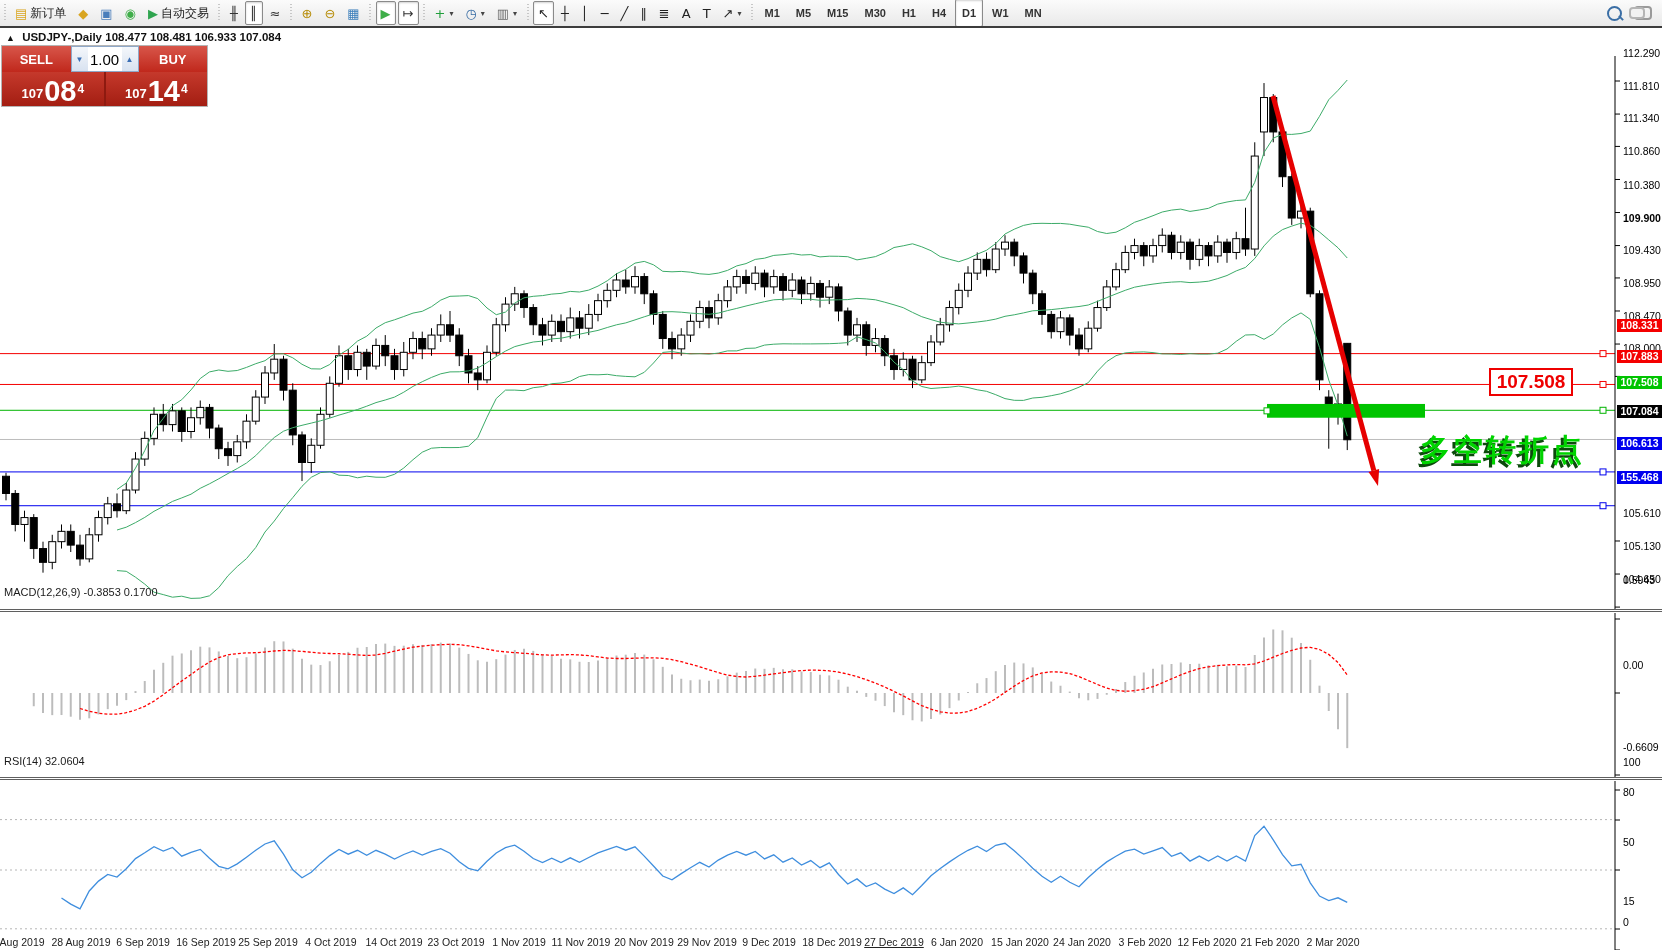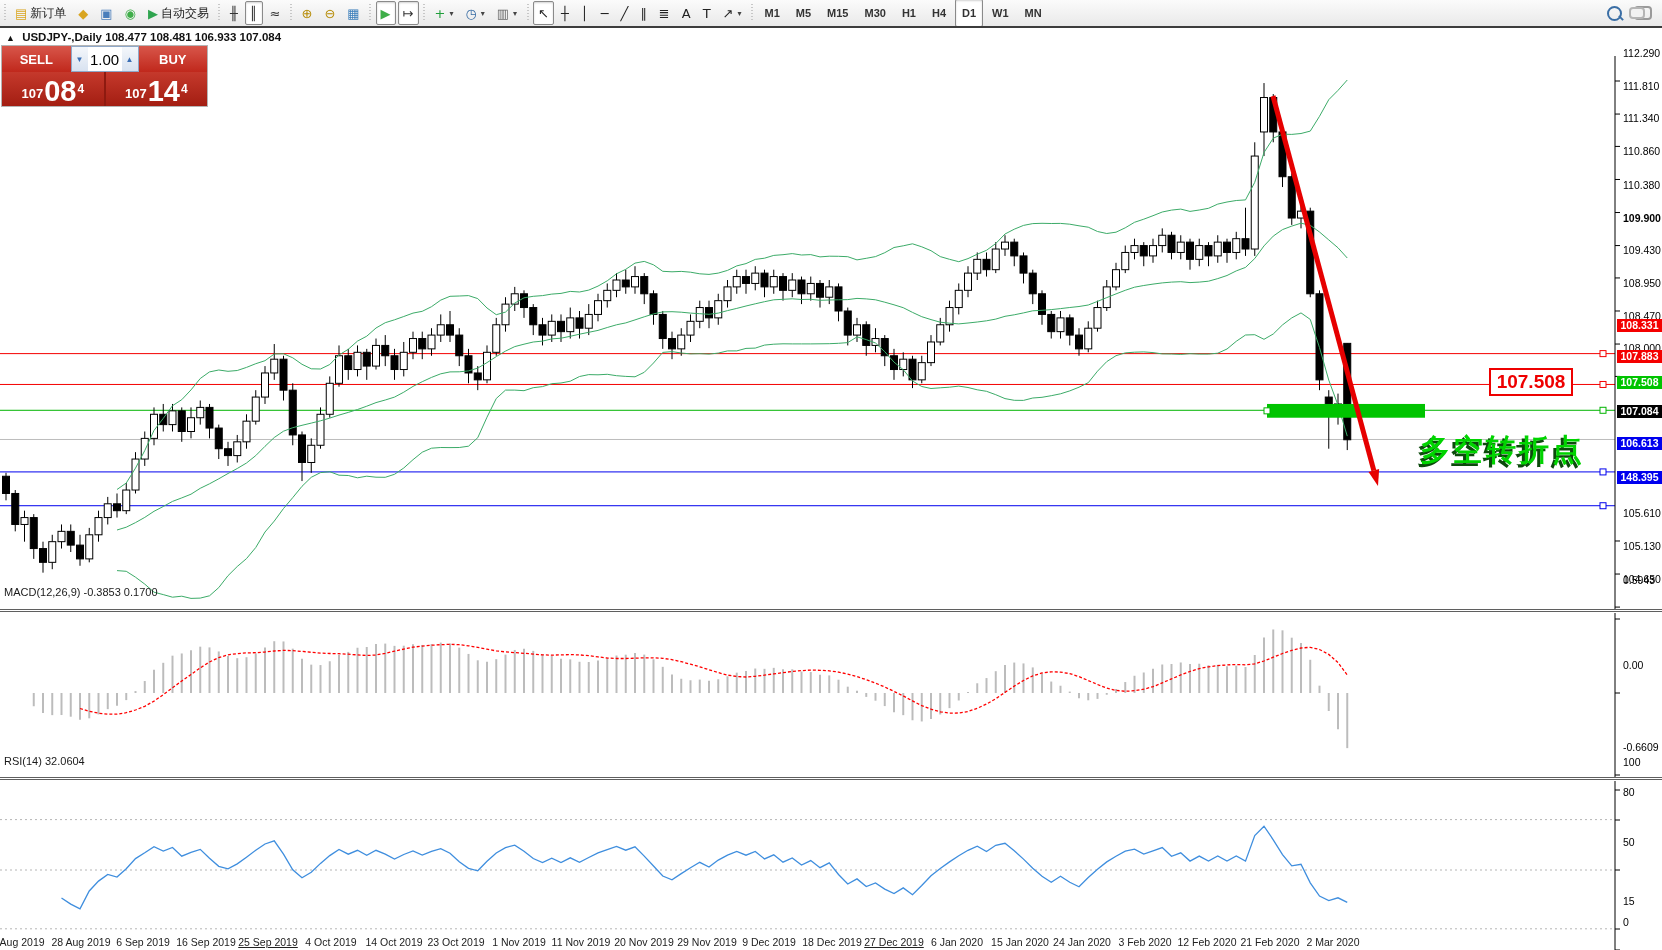--- a/index.html
+++ b/index.html
@@ -712,36 +712,36 @@
         <div class="ax-tick" style="top: 310.045px;">108.470</div>
         <div class="ax-tick" style="top: 342.409px;">108.000</div>
         <div class="ax-tick" style="top: 506.985px;">105.610</div>
         <div class="ax-tick" style="top: 540.038px;">105.130</div>
         <div class="ax-tick" style="top: 573.09px;">104.650</div>
         <div class="ax-tag" style="top: 319.117px; background: rgb(244, 0, 0);">108.331</div>
         <div class="ax-tag" style="top: 349.966px; background: rgb(244, 0, 0);">107.883</div>
         <div class="ax-tag" style="top: 375.789px; background: rgb(0, 196, 0);">107.508</div>
         <div class="ax-tag" style="top: 404.985px; background: rgb(0, 0, 0);">107.084</div>
         <div class="ax-tag" style="top: 437.418px; background: rgb(0, 0, 238);">106.613</div>
-        <div class="ax-tag" style="top: 471.228px; background: rgb(0, 0, 238);">148.395</div>
+        <div class="ax-tag" style="top: 471.228px; background: rgb(0, 0, 238);">155.468</div>
         <div class="ax-tick" style="top: 574px;">0.5943</div>
         <div class="ax-tick" style="top: 659px;">0.00</div>
         <div class="ax-tick" style="top: 741px;">-0.6609</div>
         <div class="ax-tick" style="top: 756px;">100</div>
         <div class="ax-tick" style="top: 786px;">80</div>
         <div class="ax-tick" style="top: 836px;">50</div>
         <div class="ax-tick" style="top: 895px;">15</div>
         <div class="ax-tick" style="top: 916px;">0</div>
       </div>
     <div id="date-layer">
         <div class="date-label" style="left: 18px;">9 Aug 2019</div>
         <div class="date-label" style="left: 81px;">28 Aug 2019</div>
         <div class="date-label" style="left: 143px;">6 Sep 2019</div>
         <div class="date-label" style="left: 206px;">16 Sep 2019</div>
-        <div class="date-label" style="left: 268px; text-decoration: underline;">25 Sep 2019</div>
+        <div class="date-label" style="left: 268px;">25 Sep 2019</div>
         <div class="date-label" style="left: 331px;">4 Oct 2019</div>
         <div class="date-label" style="left: 394px;">14 Oct 2019</div>
         <div class="date-label" style="left: 456px;">23 Oct 2019</div>
         <div class="date-label" style="left: 519px;">1 Nov 2019</div>
         <div class="date-label" style="left: 581px;">11 Nov 2019</div>
         <div class="date-label" style="left: 644px;">20 Nov 2019</div>
         <div class="date-label" style="left: 707px;">29 Nov 2019</div>
         <div class="date-label" style="left: 769px;">9 Dec 2019</div>
         <div class="date-label" style="left: 832px;">18 Dec 2019</div>
         <div class="date-label" style="left: 894px; text-decoration: underline;">27 Dec 2019</div>

